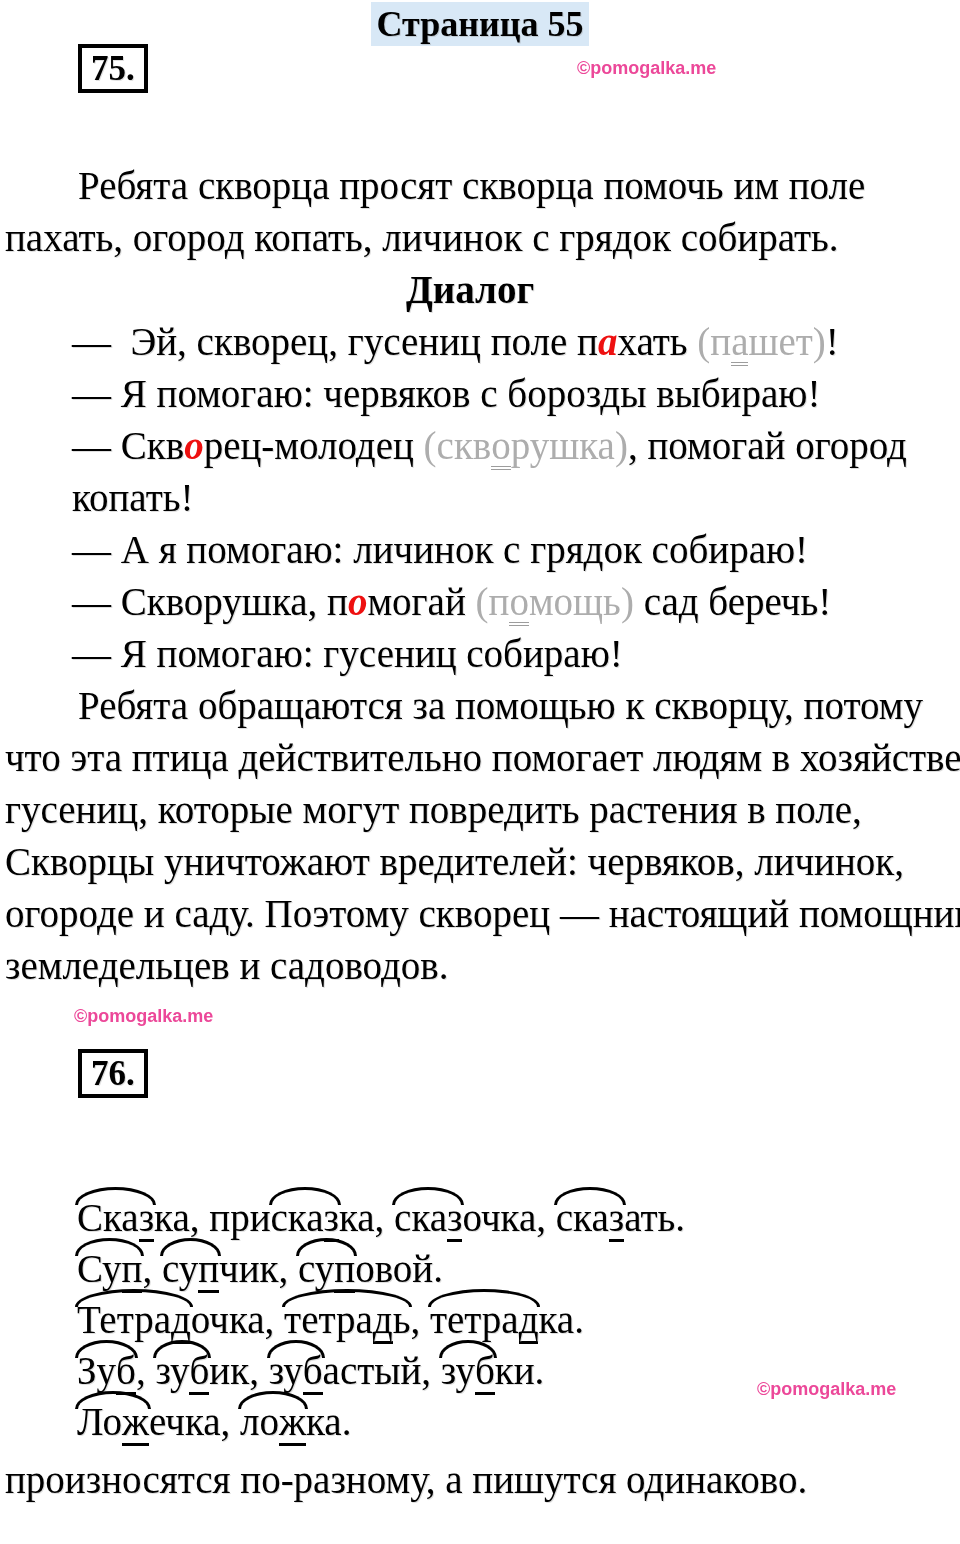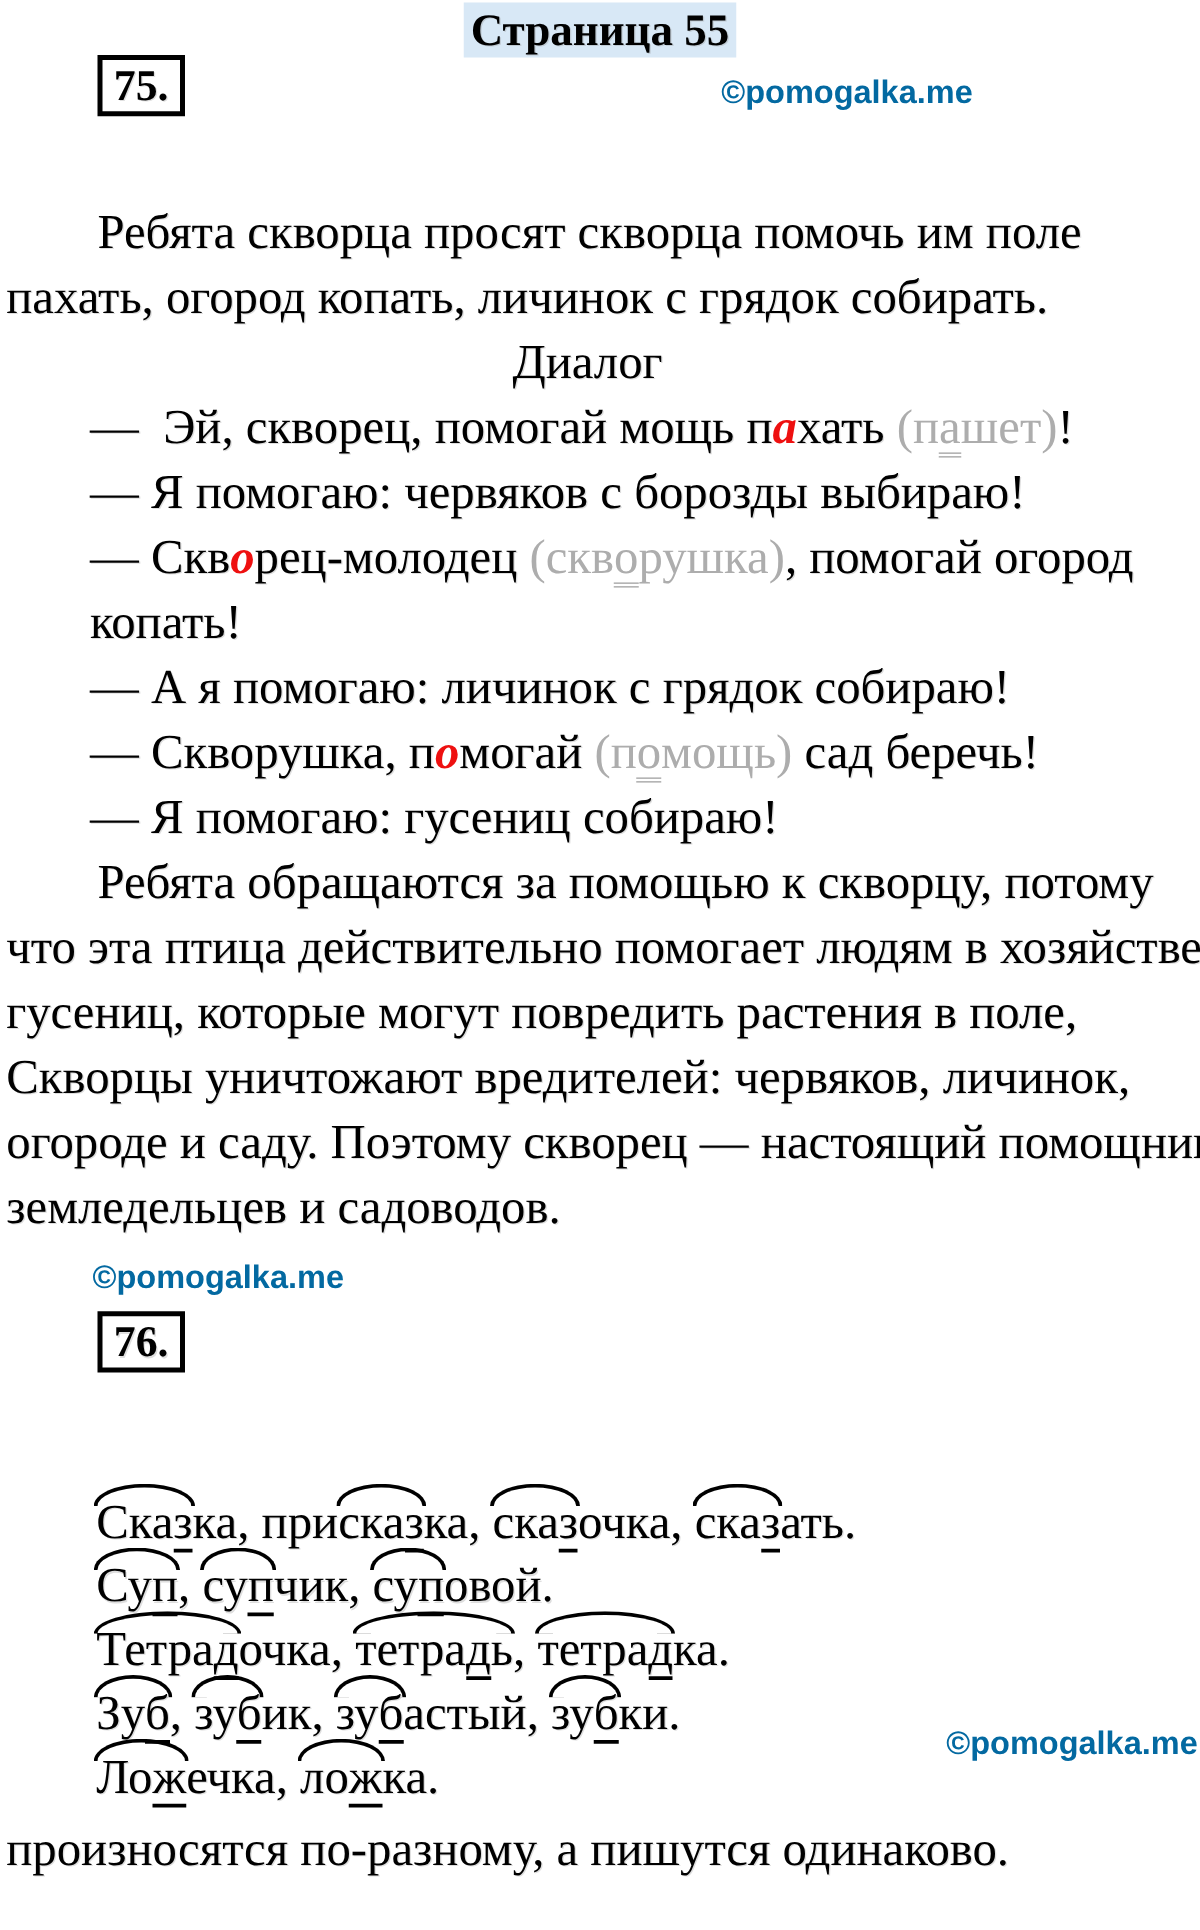--- a/index.html
+++ b/index.html
@@ -24,22 +24,22 @@
     font-size: 36px;
     line-height: 44px;
     padding: 0 6px;
     text-shadow: 1px 1px 0 rgba(150,150,150,0.35);
   }
   
   .wm {
     position: absolute;
     font-family: "Liberation Sans", "DejaVu Sans", sans-serif;
     font-weight: bold;
-    font-size: 26px;
-    color: #0369a1;
+    font-size: 18px;
+    color: #ec4899;
     white-space: pre;
   }
   #wm-top { left: 577px; top: 58px; }
   #wm-mid { left: 74px;  top: 1006px; }
   #wm-bot { left: 757px; top: 1379px; }
   
   .numbox {
     position: absolute;
     border: 4px solid #000;
     padding: 0 9px;
@@ -62,21 +62,21 @@
   .ln {
     white-space: pre;
     font-size: 39px;
     line-height: 52px;
     text-shadow: 1px 1px 0 rgba(160,160,160,0.35);
   }
   #p76w .ln { line-height: 51px; }
   .ln.ind  { padding-left: 73px; }
   .ln.dash { padding-left: 67px; }
   .ln.ind2 { padding-left: 72px; }
-  .ln.ctr  { text-align: center; padding-right: 20px; }
+  .ln.ctr  { text-align: center; padding-right: 20px; font-weight: bold; }
   
   .red  { color: #ee1010; font-weight: bold; font-style: italic; text-shadow: none; }
   .gray { color: #adadad; text-shadow: none; }
   .gu {
     color: #adadad; text-shadow: none;
     display: inline-block; line-height: 1;
     border-bottom: 4px double #9d9d9d;
     padding-bottom: 1px;
   }
   .u {
@@ -105,21 +105,21 @@
   </div>
 
   <div class="wm" id="wm-top">©pomogalka.me</div>
 
   <div class="numbox" id="box75">75.</div>
 
   <div class="tblock" id="p75">
       <div class="ln ind"><span class="">Ребята скворца просят скворца помочь им поле</span></div>
       <div class="ln "><span class="">пахать, огород копать, личинок с грядок собирать.</span></div>
       <div class="ln ctr"><span class="">Диалог</span></div>
-      <div class="ln dash"><span class="">—  Эй, скворец, помогай мощь п</span><span class="red">а</span><span class="">хать </span><span class="gray">(п</span><span class="gu">а</span><span class="gray">шет)</span><span class="">!</span></div>
+      <div class="ln dash"><span class="">—  Эй, скворец, гусениц поле п</span><span class="red">а</span><span class="">хать </span><span class="gray">(п</span><span class="gu">а</span><span class="gray">шет)</span><span class="">!</span></div>
       <div class="ln dash"><span class="">— Я помогаю: червяков с борозды выбираю!</span></div>
       <div class="ln dash"><span class="">— Скв</span><span class="red">о</span><span class="">рец-молодец </span><span class="gray">(скв</span><span class="gu">о</span><span class="gray">рушка)</span><span class="">, помогай огород</span></div>
       <div class="ln dash"><span class="">копать!</span></div>
       <div class="ln dash"><span class="">— А я помогаю: личинок с грядок собираю!</span></div>
       <div class="ln dash"><span class="">— Скворушка, п</span><span class="red">о</span><span class="">могай </span><span class="gray">(п</span><span class="gu">о</span><span class="gray">мощь)</span><span class=""> сад беречь!</span></div>
       <div class="ln dash"><span class="">— Я помогаю: гусениц собираю!</span></div>
       <div class="ln ind"><span class="">Ребята обращаются за помощью к скворцу, потому</span></div>
       <div class="ln "><span class="">что эта птица действительно помогает людям в хозяйстве.</span></div>
       <div class="ln "><span class="">гусениц, которые могут повредить растения в поле,</span></div>
       <div class="ln "><span class="">Скворцы уничтожают вредителей: червяков, личинок,</span></div>

